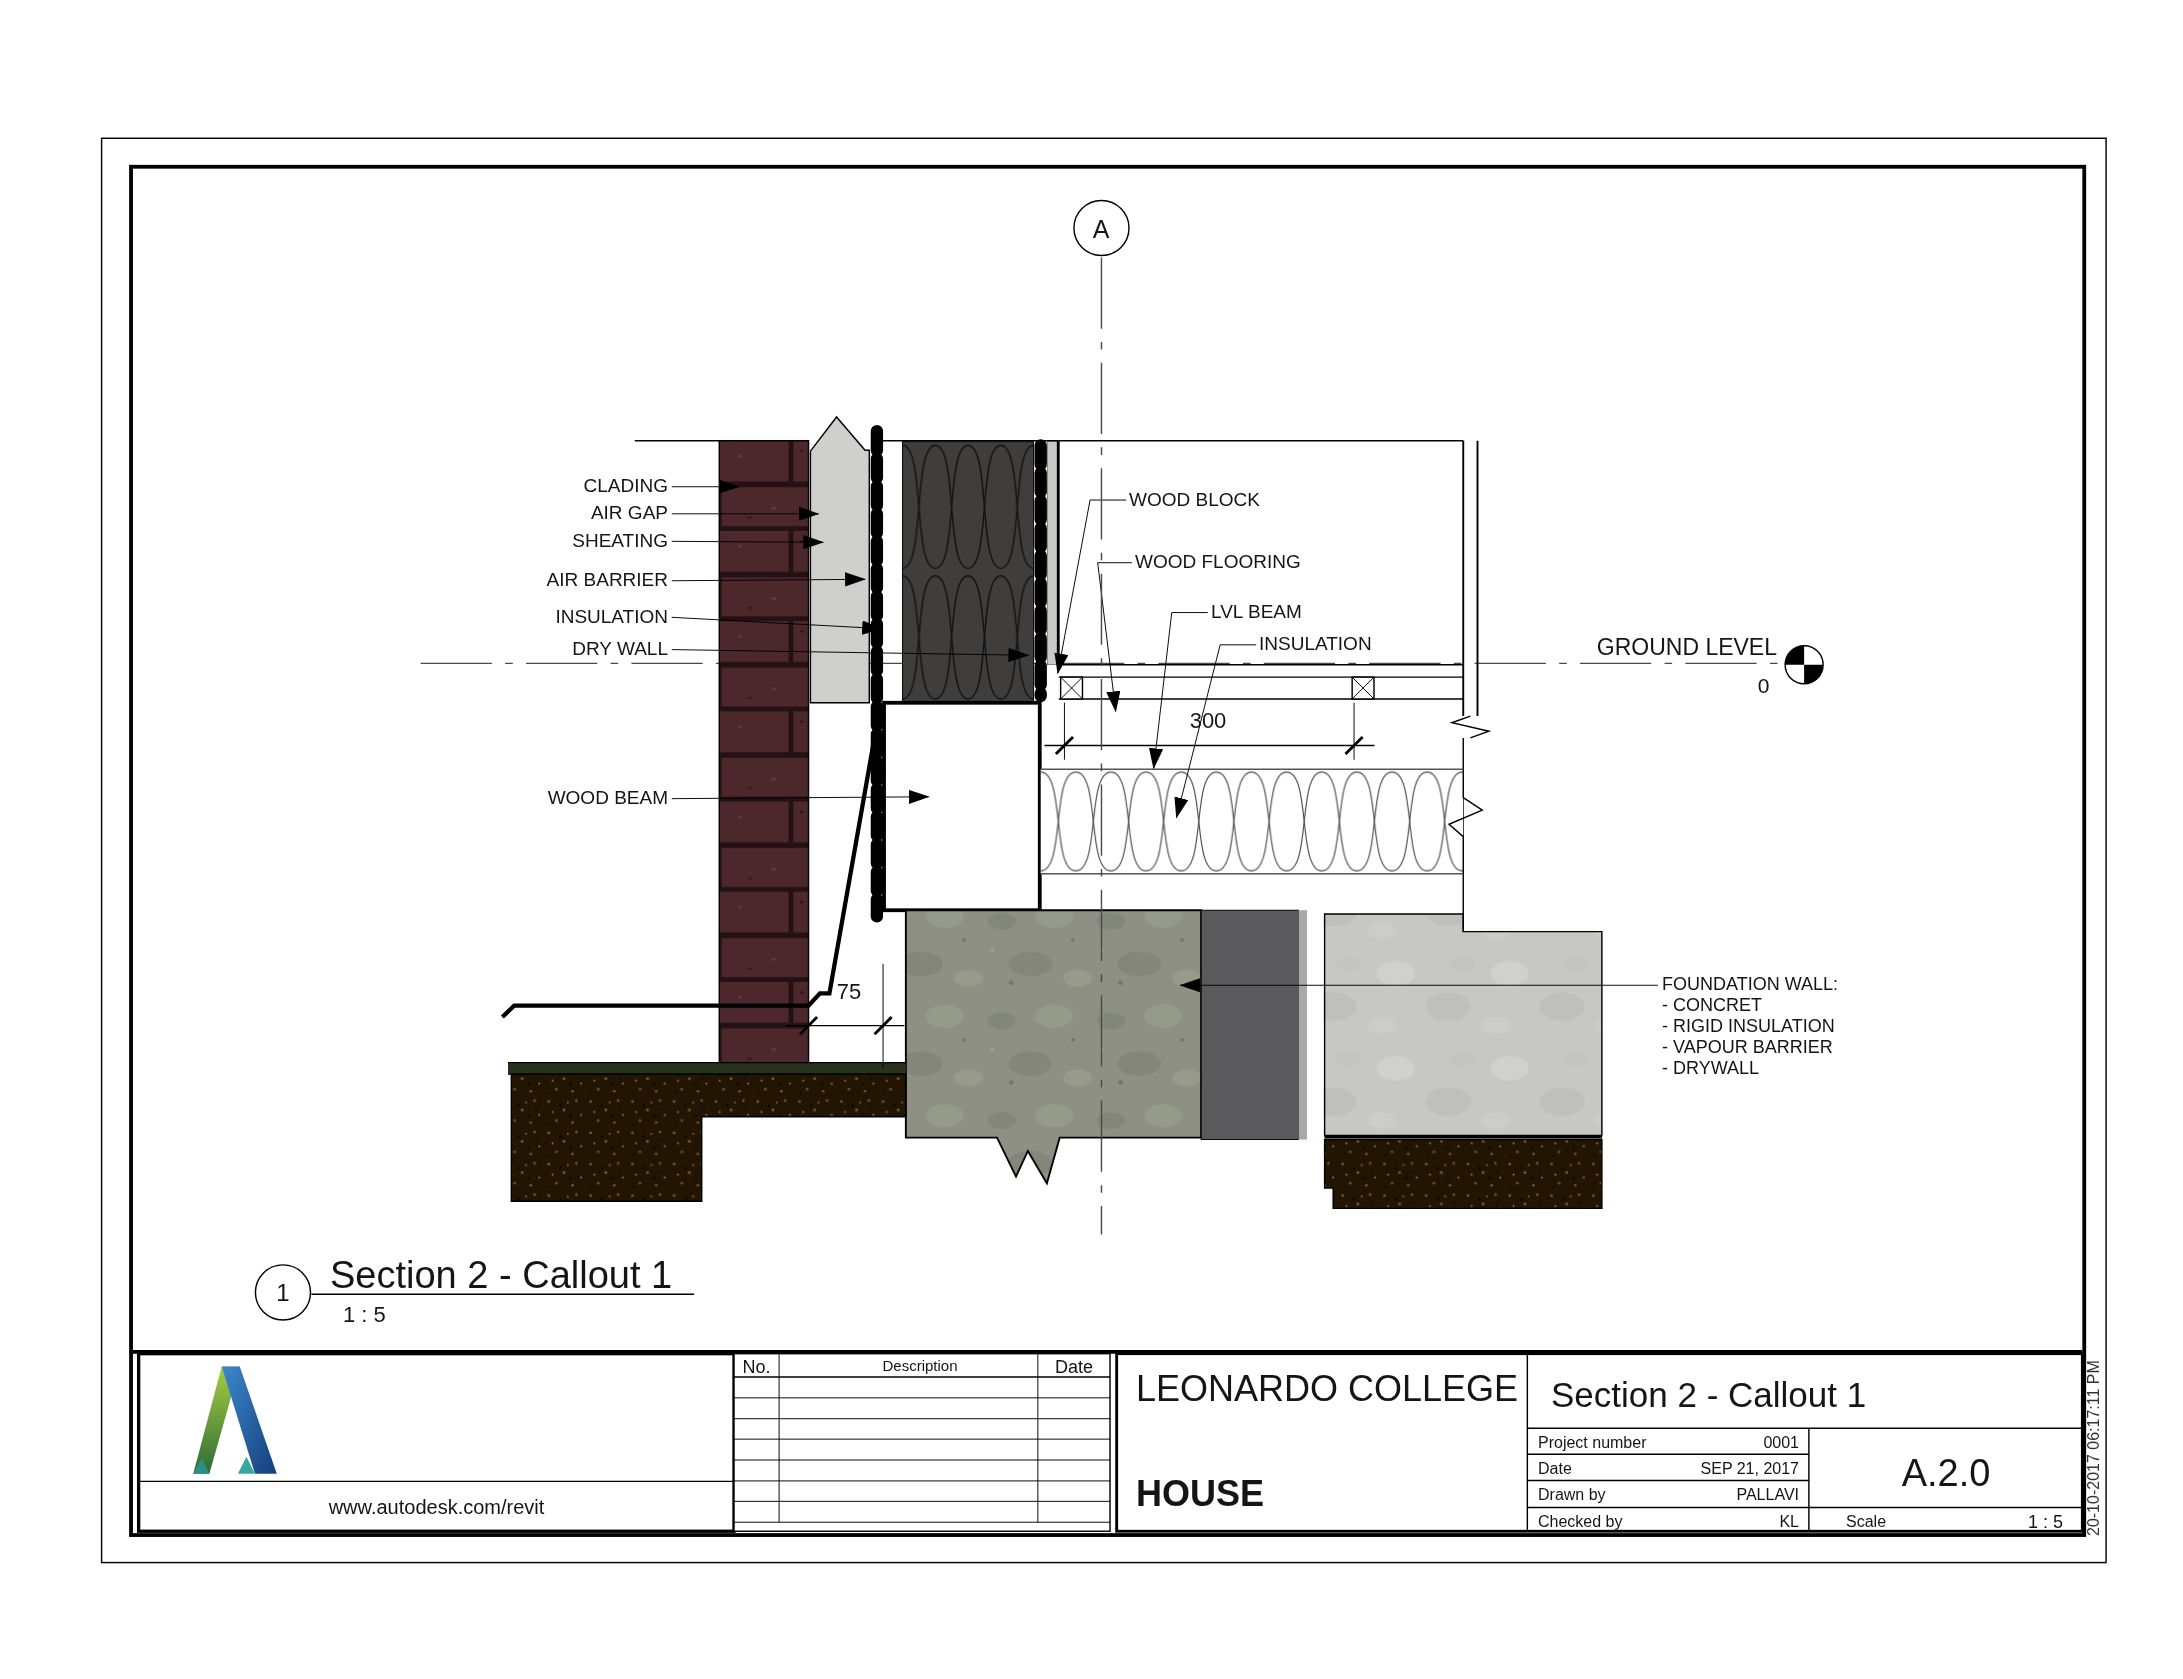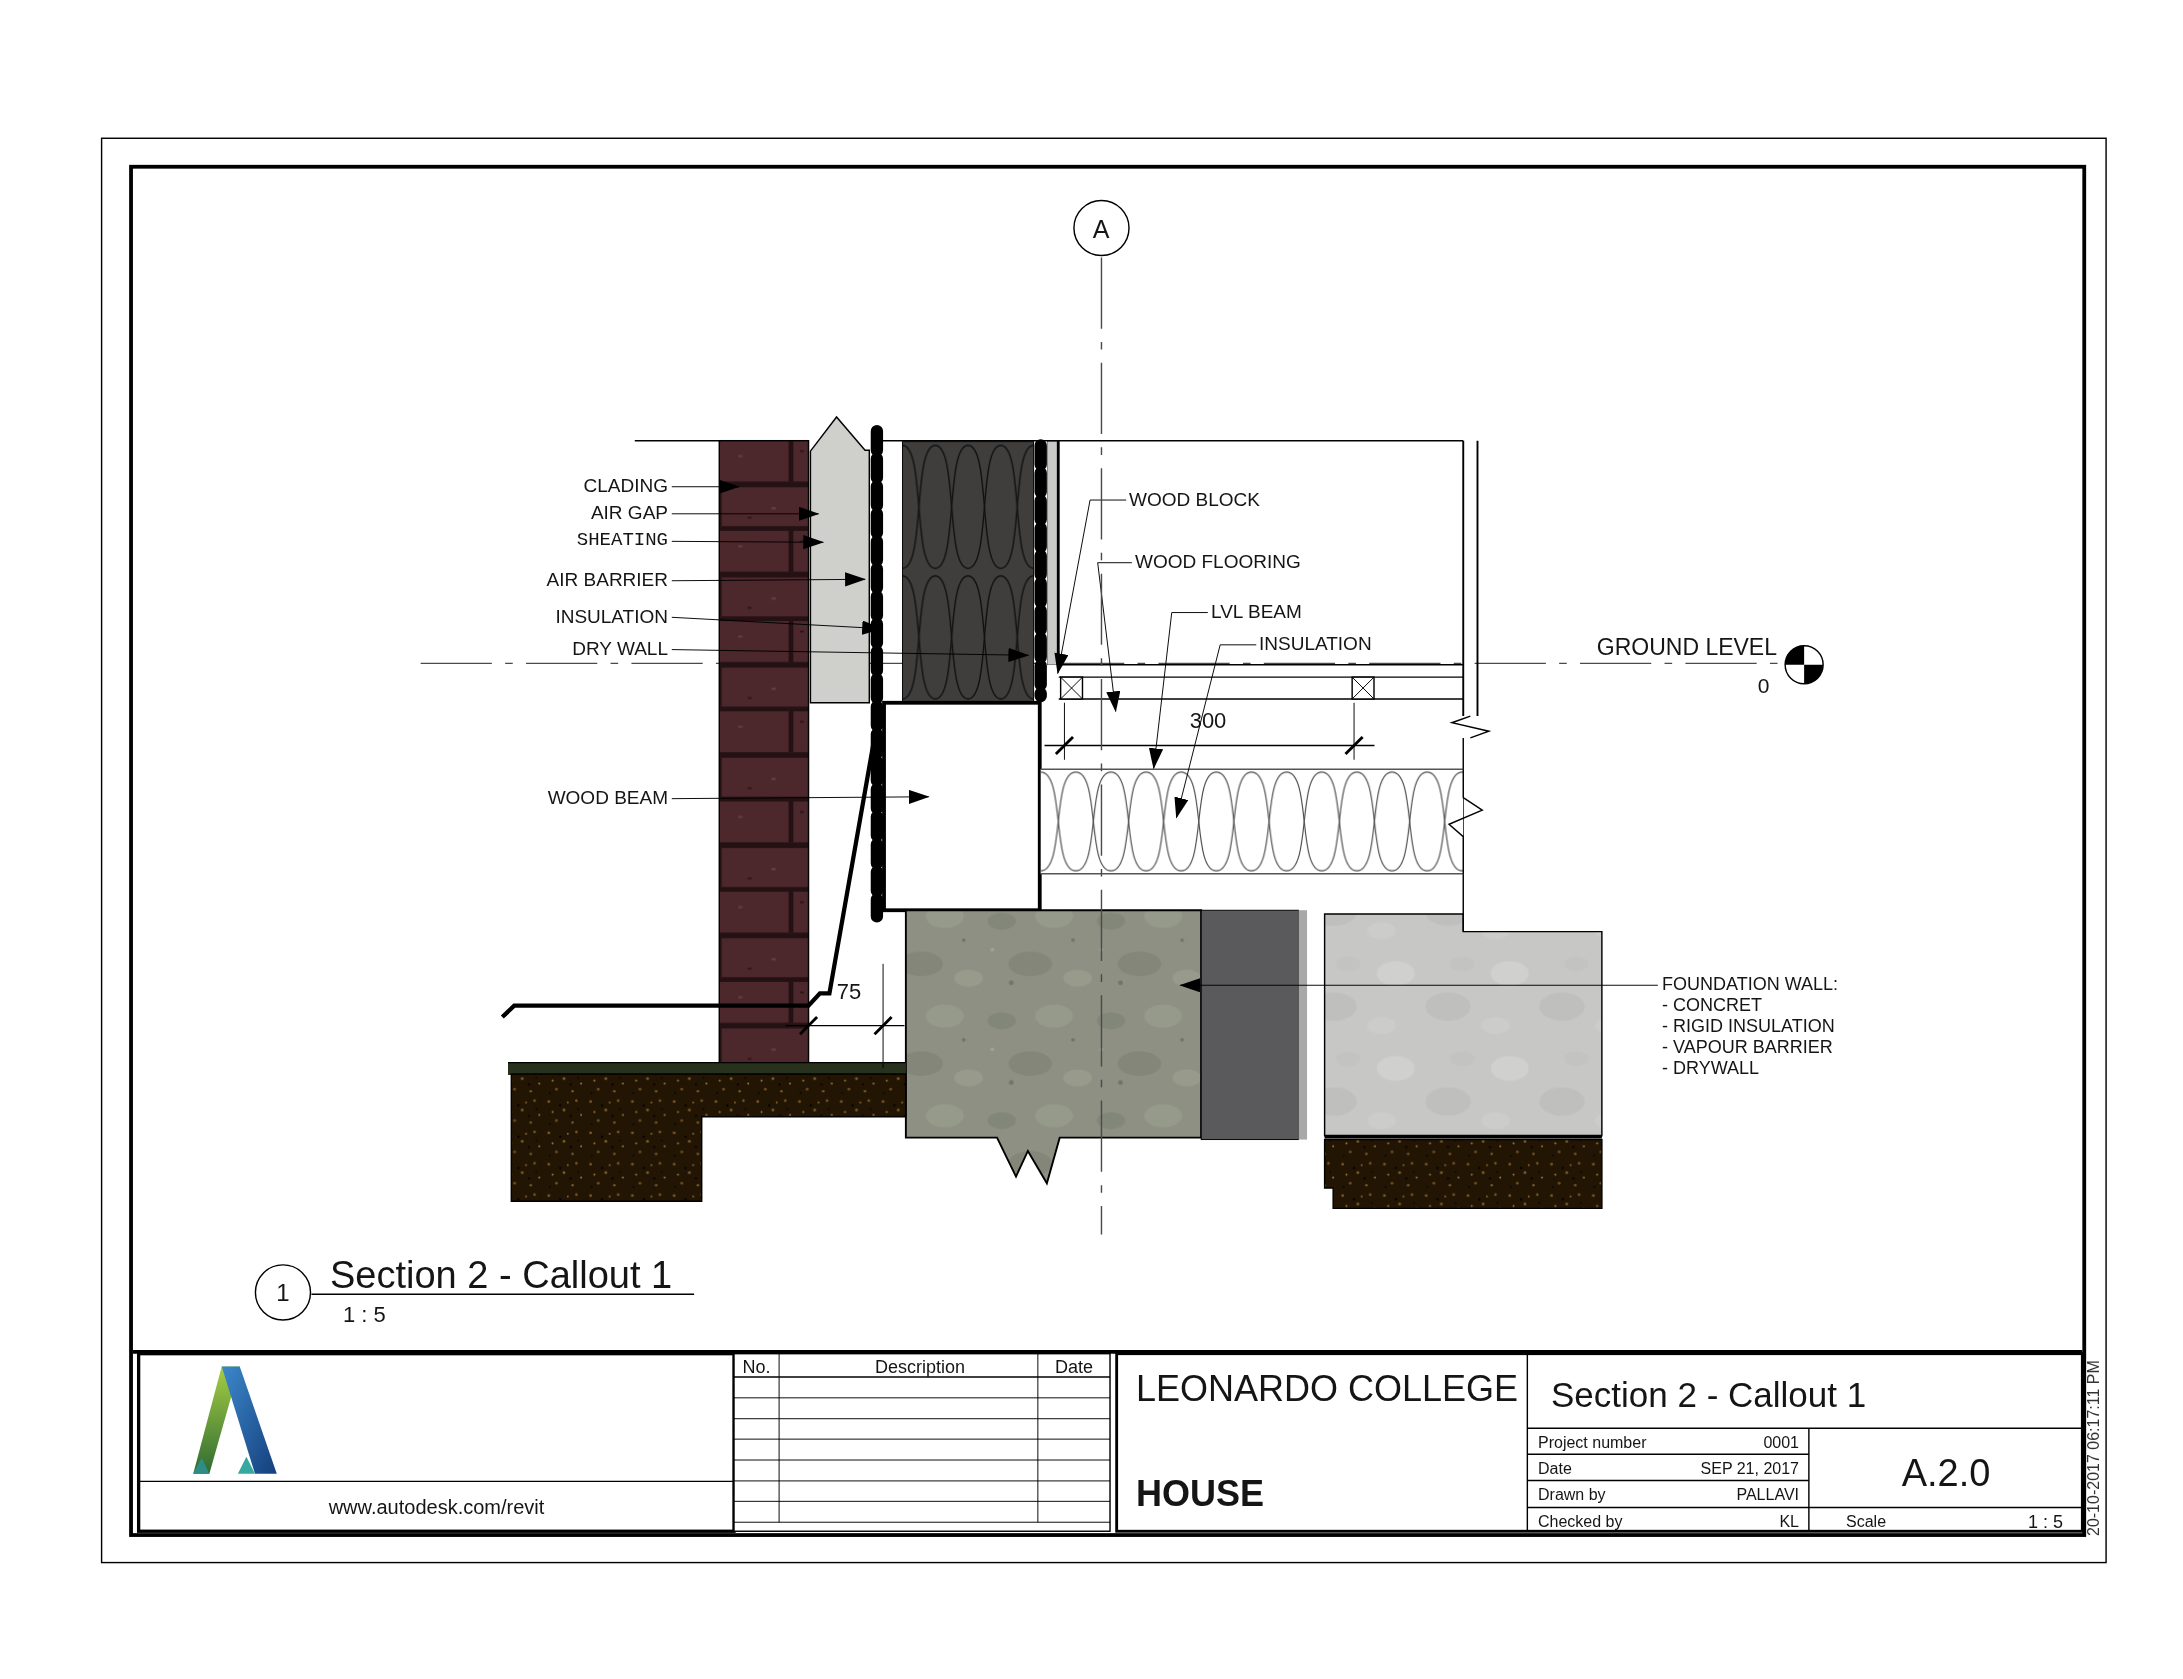--- a/index.html
+++ b/index.html
@@ -242,21 +242,21 @@
     <line x1="3217" y1="3063" x2="3810" y2="3063" stroke-width="3"></line>
     <line x1="3217" y1="3118" x2="3810" y2="3118" stroke-width="3"></line>
     <line x1="3217" y1="3175" x2="4386" y2="3175" stroke-width="3"></line>
   </g>
 </svg>
 
 <div class="t ct" style="left:1086px;top:215px;width:30px;font-size:25px;">A</div>
 
 <div class="t ra" style="right:1515px;top:475px;font-size:19px;">CLADING</div>
 <div class="t ra" style="right:1515px;top:502px;font-size:19px;margin-left:41px;">AIR GAP</div>
-<div class="t ra" style="right:1515px;top:530px;font-size:19px;font-family:Liberation Mono, monospace;">SHEATING</div>
+<div class="t ra" style="right:1515px;top:530px;font-size:19px;">SHEATING</div>
 <div class="t ra" style="right:1515px;top:569px;font-size:19px;">AIR BARRIER</div>
 <div class="t ra" style="right:1515px;top:606px;font-size:19px;">INSULATION</div>
 <div class="t ra" style="right:1515px;top:638px;font-size:19px;">DRY WALL</div>
 <div class="t ra" style="right:1515px;top:787px;font-size:19px;">WOOD BEAM</div>
 
 <div class="t" style="left:1129px;top:489px;font-size:19px;">WOOD BLOCK</div>
 <div class="t" style="left:1135px;top:551px;font-size:19px;">WOOD FLOORING</div>
 <div class="t" style="left:1211px;top:601px;font-size:19px;">LVL BEAM</div>
 <div class="t" style="left:1259px;top:633px;font-size:19px;">INSULATION</div>
 
@@ -274,21 +274,21 @@
   <div>- DRYWALL</div>
 </div>
 
 <div class="t ct" style="left:268px;top:1279px;width:30px;font-size:24px;">1</div>
 <div class="t" style="left:330px;top:1254px;font-size:38px;">Section 2 - Callout 1</div>
 <div class="t" style="left:343px;top:1302px;font-size:22px;">1 : 5</div>
 
 <div class="t ct" style="left:139px;top:1496px;width:595px;font-size:20px;">www.autodesk.com/revit</div>
 
 <div class="t ct" style="left:734px;top:1357px;width:45px;font-size:18px;">No.</div>
-<div class="t ct" style="left:779px;top:1357px;width:282px;font-size:18px;">Description</div>
+<div class="t ct" style="left:779px;top:1357px;width:282px;font-size:15px;">Description</div>
 <div class="t ct" style="left:1038px;top:1357px;width:72px;font-size:18px;">Date</div>
 
 <div class="t" style="left:1136px;top:1368px;font-size:36px;">LEONARDO COLLEGE</div>
 <div class="t" style="left:1136px;top:1473px;font-size:36px;font-weight:bold;">HOUSE</div>
 
 <div class="t" style="left:1551px;top:1375px;font-size:35px;">Section 2 - Callout 1</div>
 <div class="t" style="left:1538px;top:1434px;font-size:16px;">Project number</div>
 <div class="t ra" style="right:384px;top:1434px;font-size:16px;">0001</div>
 <div class="t" style="left:1538px;top:1460px;font-size:16px;">Date</div>
 <div class="t ra" style="right:384px;top:1460px;font-size:16px;">SEP 21, 2017</div>

